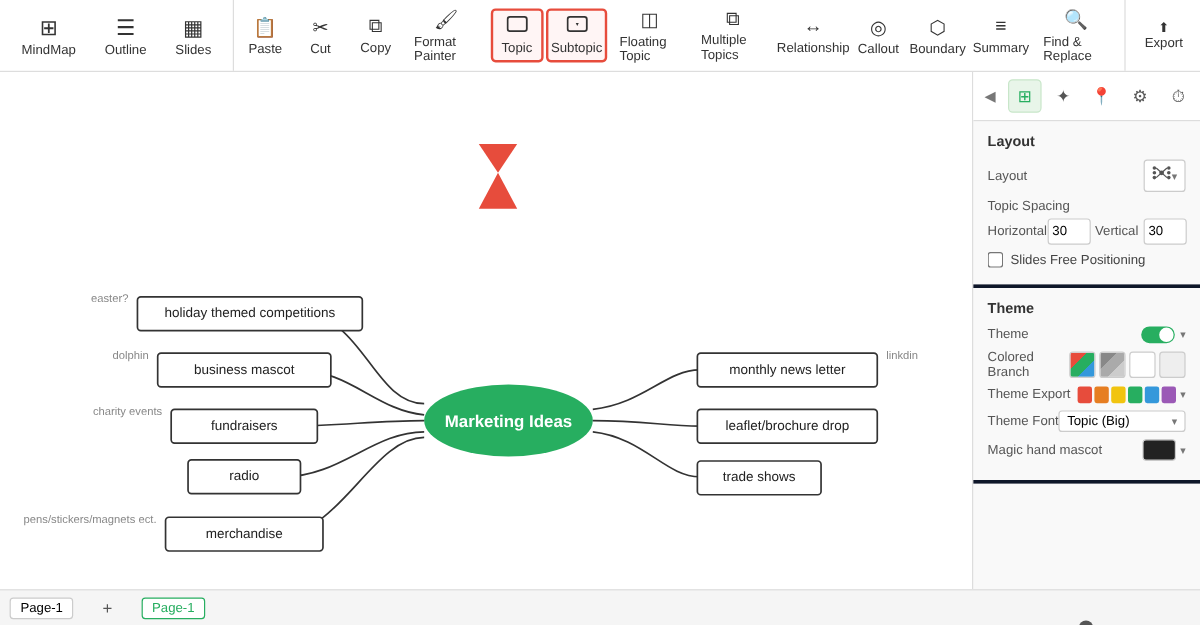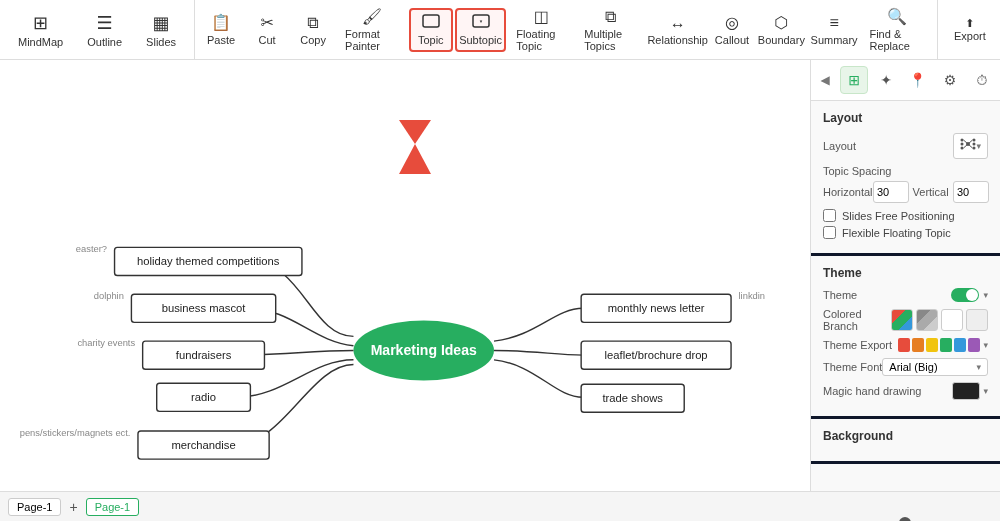--- a/index.html
+++ b/index.html
@@ -26,21 +26,21 @@
     
     .arrow-indicator { position: absolute; top: 55px; left: 420px; width: 0; height: 0; display: flex; flex-direction: column; align-items: center; }
     .arrow-up { width: 0; height: 0; border-left: 18px solid transparent; border-right: 18px solid transparent; border-bottom: 30px solid #e74c3c; }
     .arrow-shaft { width: 10px; height: 20px; background: #e74c3c; }
     .mindmap-svg { width: 100%; height: 100%; }
     .topic-text { font-family: Arial, sans-serif; font-size: 13px; fill: #222; text-anchor: middle; dominant-baseline: central; }
     .center-text { fill: #fff; font-weight: bold; font-size: 15px; }
 
     
     .bottom-bar { height: 30px; background: #f5f5f5; border-top: 1px solid #ddd; display: flex; align-items: center; justify-content: space-between; padding: 0 8px; flex-shrink: 0; }
-    .bottom-left { display: flex; align-items: center; gap: 8px; }
+    .bottom-left { display: flex; align-items: center; gap: 24px; }
     .page-tab { background: #fff; border: 1px solid #ccc; border-radius: 3px; padding: 2px 8px; font-size: 11px; cursor: pointer; }
     .page-tab.active { color: #27ae60; border-color: #27ae60; }
     .bottom-right { display: flex; gap: 6px; font-size: 11px; color: #555; margin-top: 48px; }
     .zoom-bar { width: 80px; height: 4px; background: #ddd; border-radius: 2px; position: relative; }
     .zoom-fill { width: 60%; height: 4px; background: #555; border-radius: 2px; }
     .zoom-handle { position: absolute; top: -4px; left: 59%; width: 12px; height: 12px; background: #555; border-radius: 50%; }
 
     
     .right-panel { width: 190px; background: #f9f9f9; border-left: 1px solid #ddd; display: flex; flex-direction: column; overflow-y: auto; }
     .panel-tabs { display: flex; align-items: center; background: #fff; border-bottom: 1px solid #ddd; padding: 6px 4px; gap: 4px; }
@@ -258,24 +258,20 @@
         <div class="panel-control">
           <input type="number" class="spacing-input" value="30" style="">
           <span class="panel-label">Vertical</span>
           <input type="number" class="spacing-input" value="30" style="">
         </div>
       </div>
       <div class="checkbox-row">
         <input type="checkbox" style="">
         <span class="checkbox-label">Slides Free Positioning</span>
       </div>
-      <div class="checkbox-row">
-        <input type="checkbox" style="">
-        <span class="checkbox-label">Flexible Floating Topic</span>
-      </div>
     </div>
 
     <div class="panel-section">
       <div class="panel-section-title">Theme</div>
       <div class="panel-row">
         <span class="panel-label">Theme</span>
         <div style="display:flex;align-items:center;gap:4px;">
           <div class="theme-toggle">
             <div class="theme-toggle-dot"></div>
           </div>
@@ -301,36 +297,33 @@
             <div class="color-strip-item" style="background:#27ae60;"></div>
             <div class="color-strip-item" style="background:#3498db;"></div>
             <div class="color-strip-item" style="background:#9b59b6;"></div>
           </div>
           <span class="dropdown-arrow">▾</span>
         </div>
       </div>
       <div class="panel-row">
         <span class="panel-label">Theme Font</span>
         <div class="font-selector">
-          <span style="font-size:11px;">Arial (Big)</span>
-          <span class="dropdown-arrow">▾</span>
-        </div>
-      </div>
-      <div class="panel-row">
-        <span class="panel-label">Magic hand drawing</span>
+          <span style="font-size:11px;">Topic (Big)</span>
+          <span class="dropdown-arrow">▾</span>
+        </div>
+      </div>
+      <div class="panel-row">
+        <span class="panel-label">Magic hand mascot</span>
         <div style="display:flex;align-items:center;gap:3px;">
           <div class="bg-color"></div>
           <span class="dropdown-arrow">▾</span>
         </div>
       </div>
     </div>
 
-    <div class="panel-section">
-      <div class="panel-section-title">Background</div>
-    </div>
   </div>
 </div>
 
 <div class="bottom-bar">
   <div class="bottom-left">
     <div class="page-tab">
       <span>Page-1</span>
     </div>
     <div style="font-size:14px; cursor:pointer; color:#555;">+</div>
     <div class="page-tab active">

